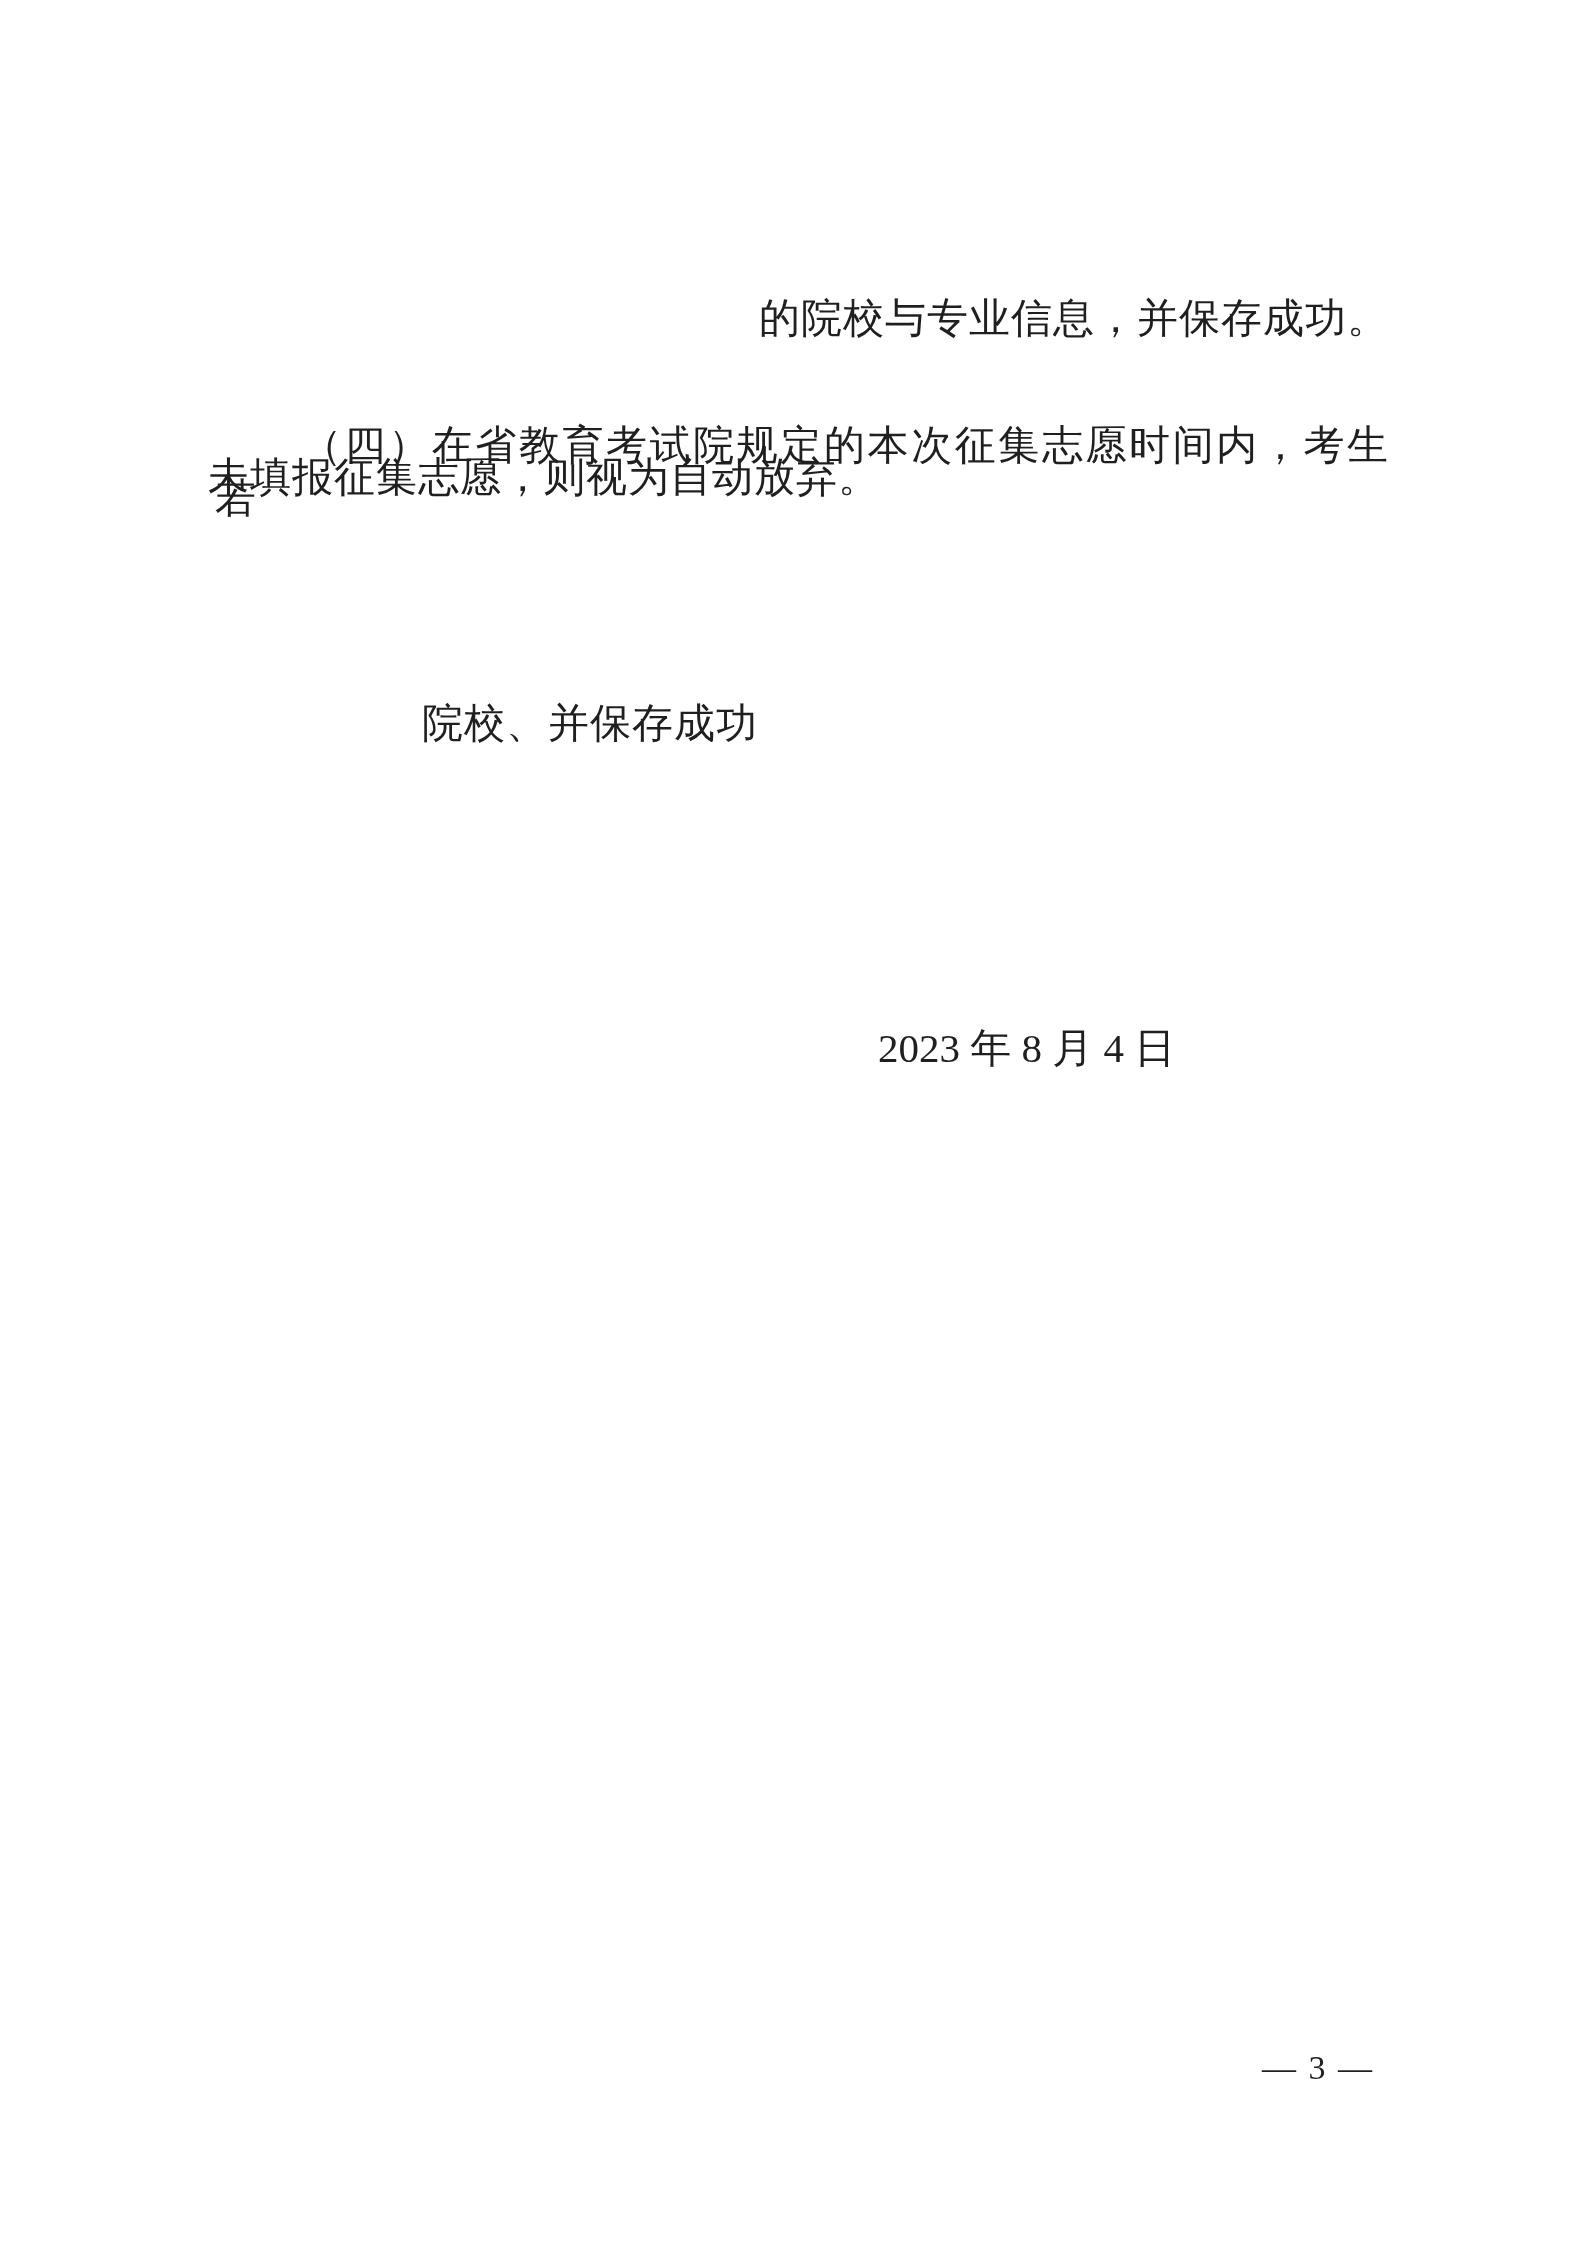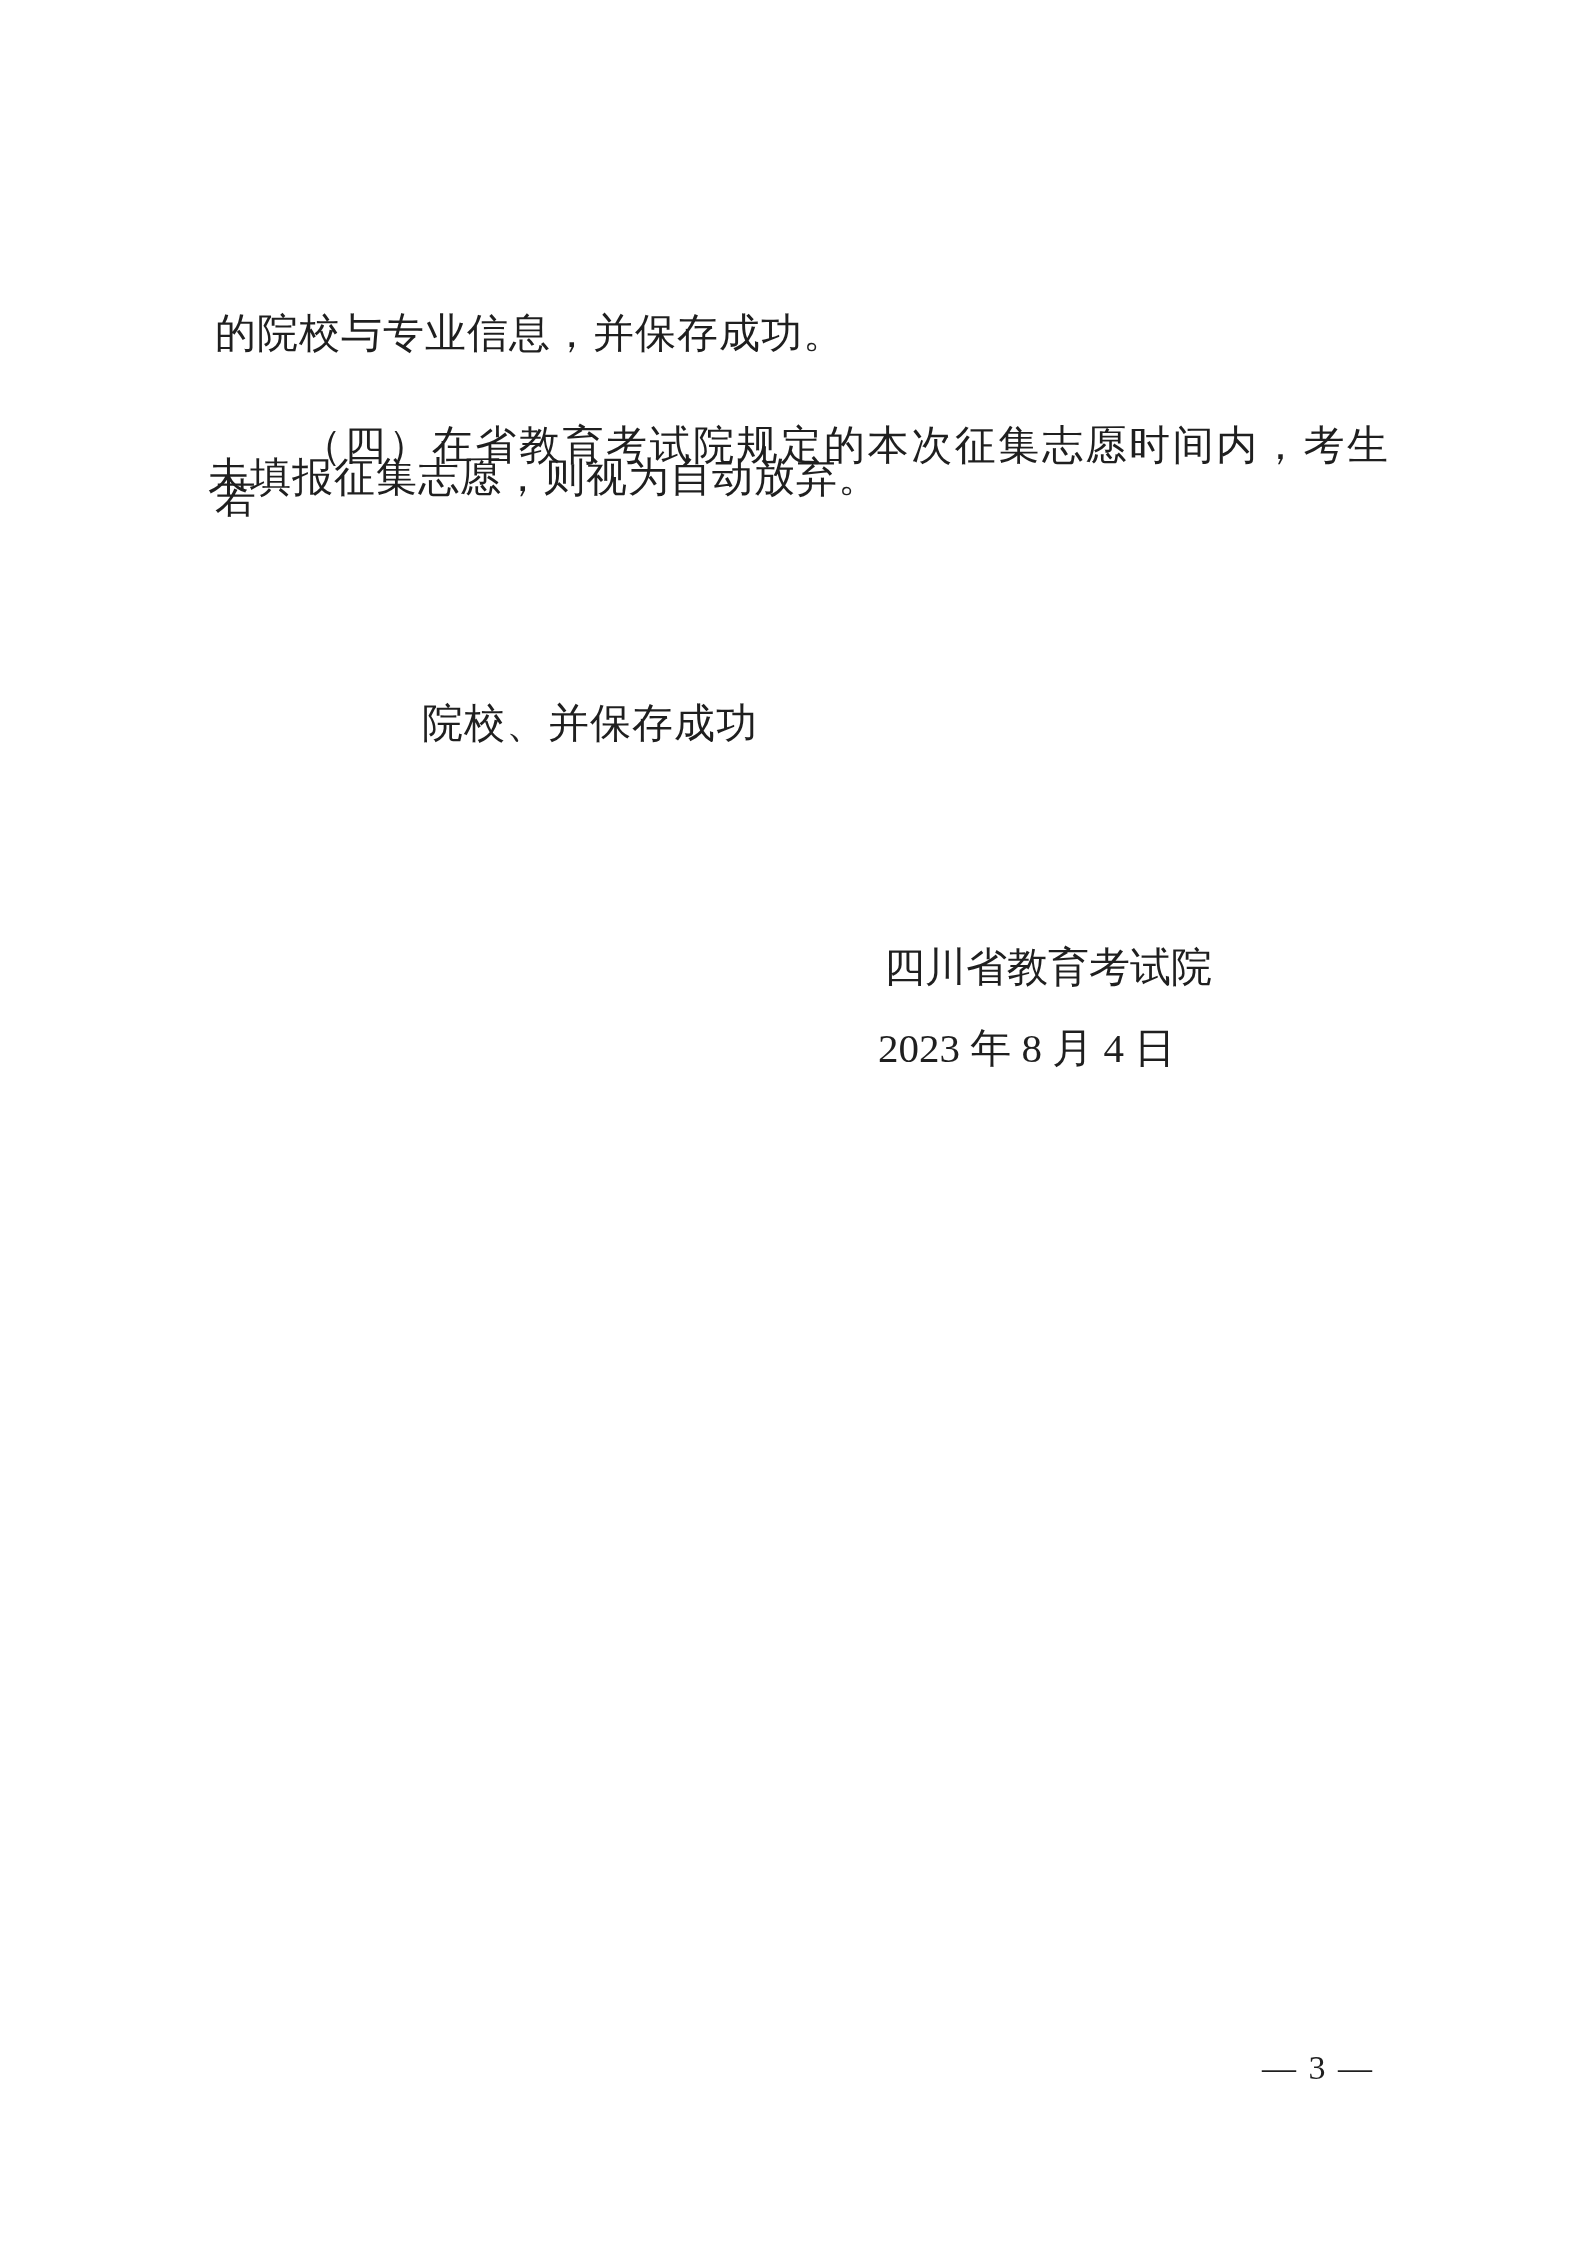--- a/index.html
+++ b/index.html
@@ -31,21 +31,21 @@
     text-align-last: justify;
     text-justify: inter-ideograph;
   }
   .body-col {
     left: 215px;
     width: 1174px;
   }
   .indent-2 {
     text-indent: 86px;
   }
-  #continuation-line { top: 307px; }
+  #continuation-line { top: 292px; text-align: right; }
   #item-four-line1   { top: 399px; margin-top: 20px; }
   #item-four-line2   { top: 451px; left: 208px; }
   #attachment-line1  { top: 617px; }
   #attachment-line2  { top: 697px; left: 422px; }
   #issuer-line {
     top: 941px;
     left: 878px;
     width: 340px;
     text-align: center;
     letter-spacing: 0px;
@@ -72,19 +72,18 @@
 
   <div id="continuation-line" class="line body-col">的院校与专业信息，并保存成功。</div>
 
   <div id="item-four-line1" class="line body-col justified indent-2">（四）在省教育考试院规定的本次征集志愿时间内，考生若</div>
 
   <div id="item-four-line2" class="line">未填报征集志愿，则视为自动放弃。</div>
 
 
   <div id="attachment-line2" class="line">院校、并保存成功</div>
 
-  <div id="issuer-line" class="line">四川省教育考试院</div>
 
   <div id="date-line" class="line">2023 年 8 月 4 日</div>
 
   <div id="page-footer" class="line">— 3 —</div>
 
 </div>
 
 </body></html>

